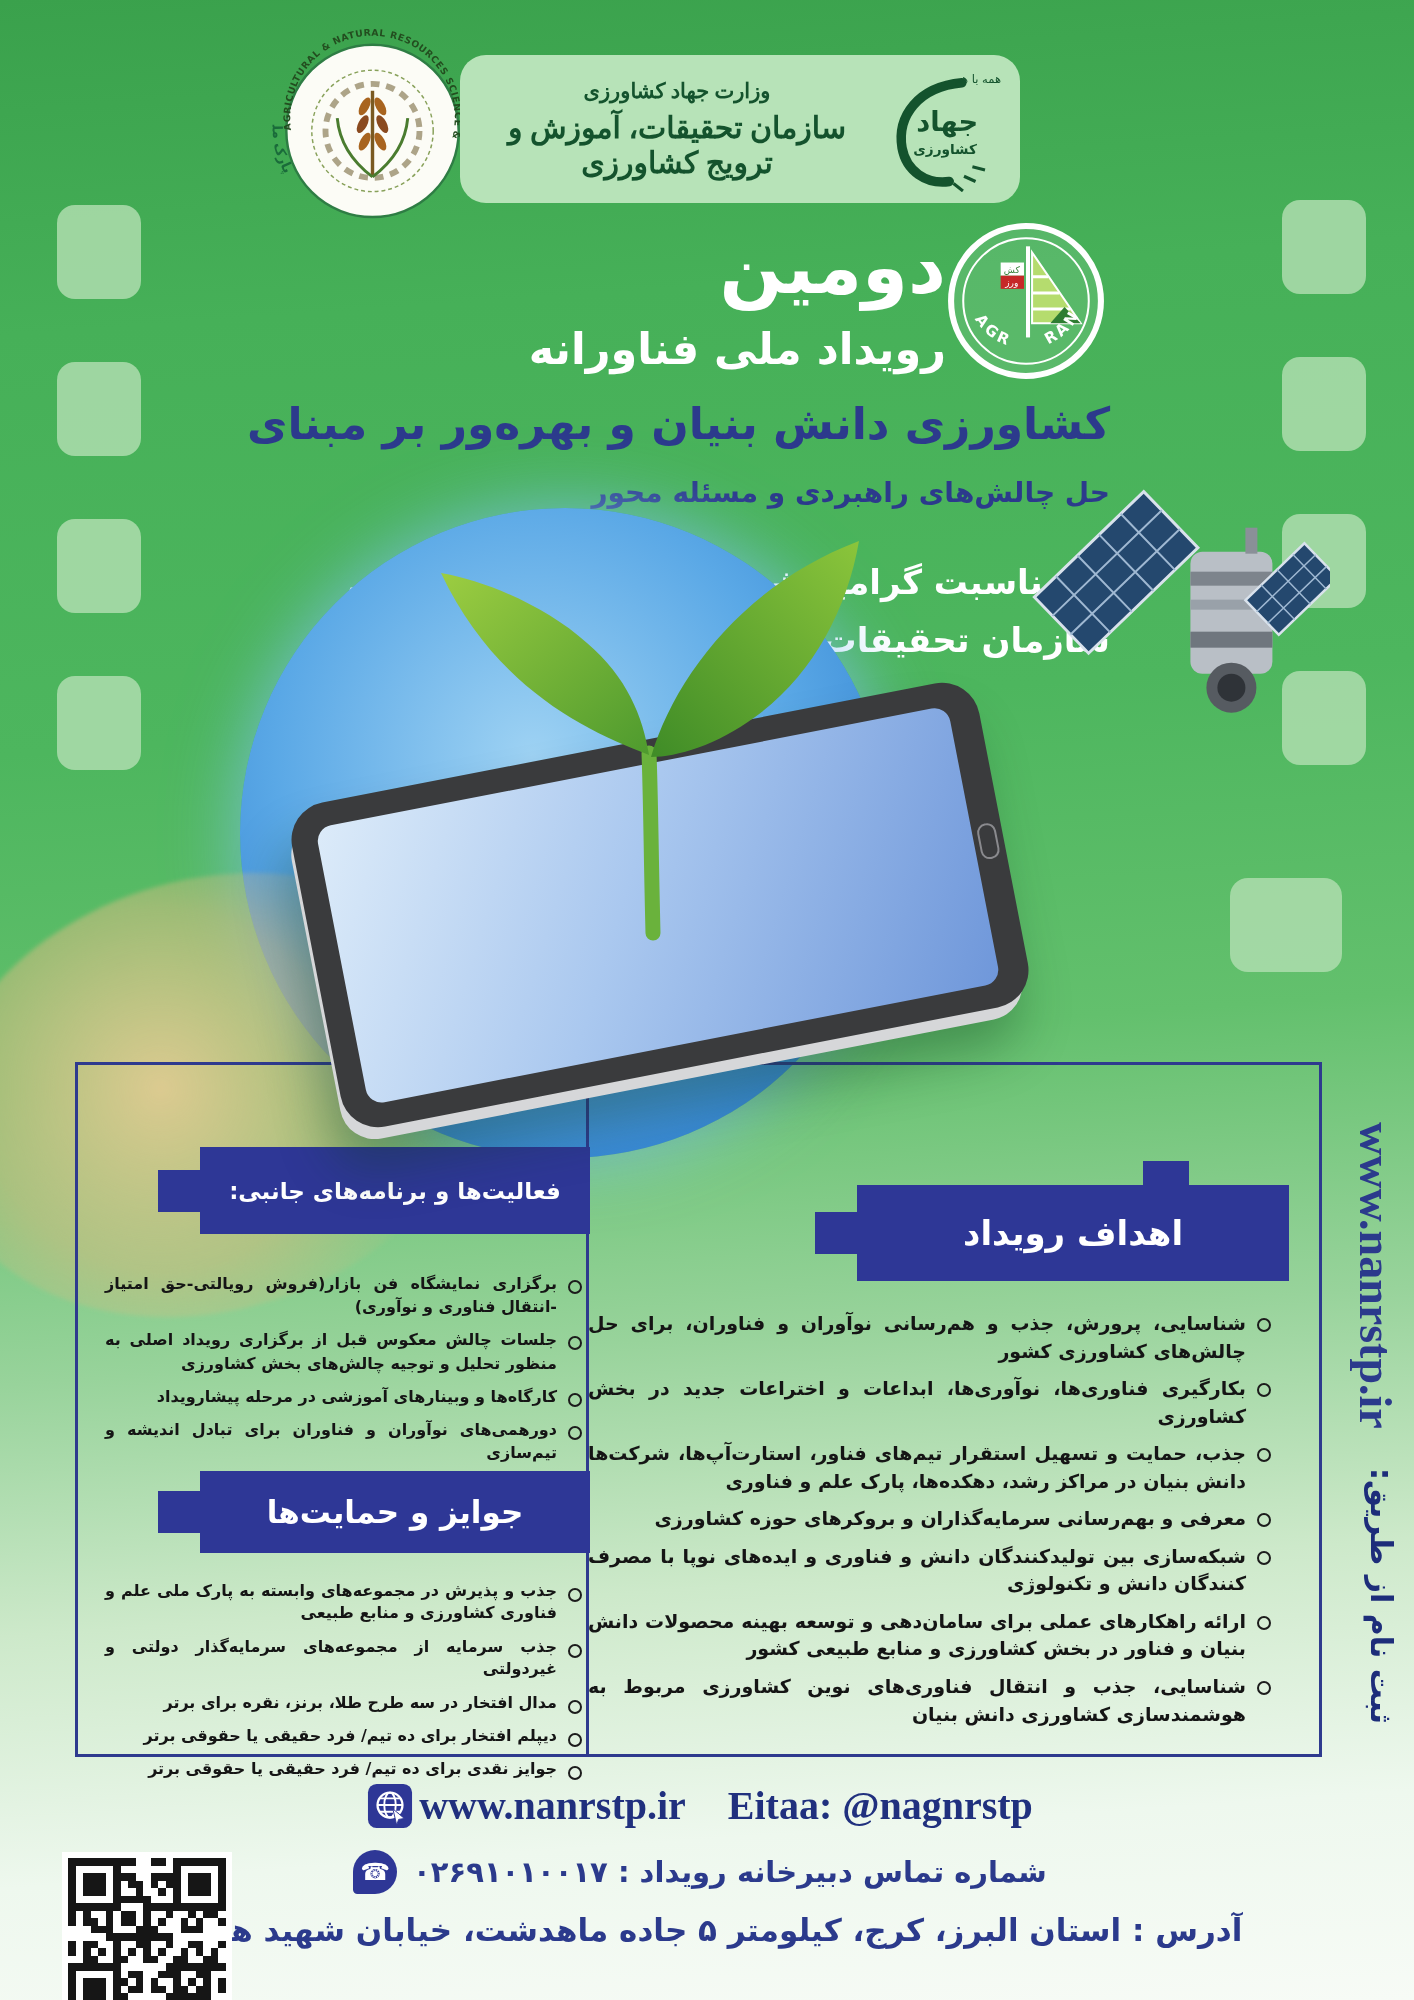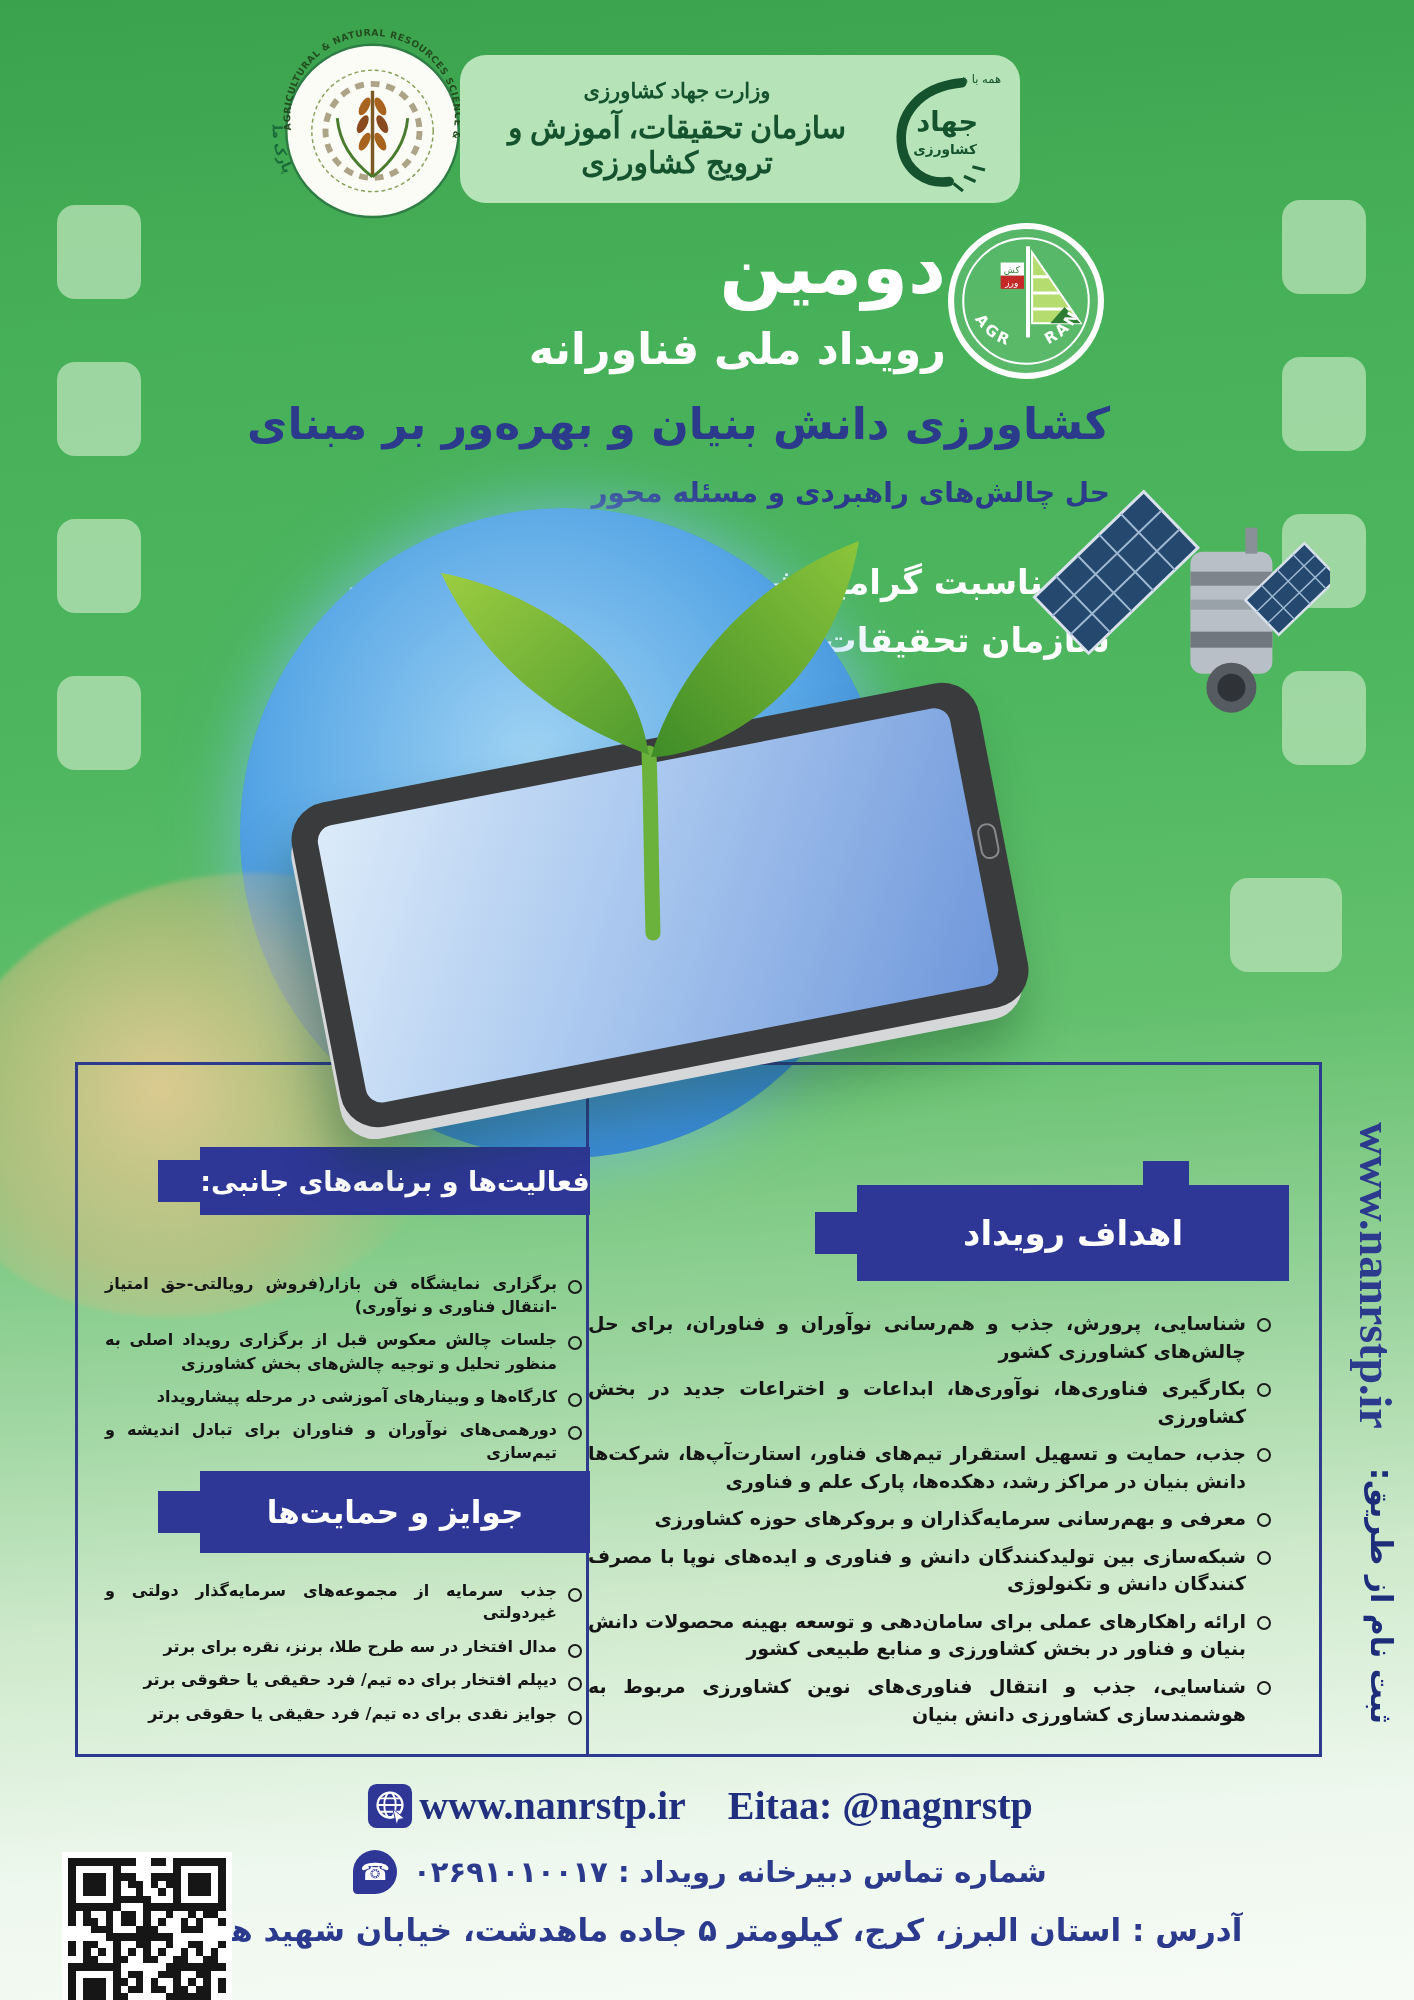--- a/index.html
+++ b/index.html
@@ -47,21 +47,21 @@
   
   .content-box{position:absolute;left:75px;top:1062px;width:1247px;height:695px;border:3px solid #2e3a8e;
      box-sizing:border-box;}
   .divider{position:absolute;left:508px;top:0;bottom:0;width:3px;background:#2e3a8e;}
   .hdr{position:absolute;background:#2e3796;color:#fff;display:flex;align-items:center;justify-content:center;
      font-weight:bold;direction:rtl;}
   .hdr::before{content:"";position:absolute;width:42px;height:42px;background:#2e3796;left:-42px;top:50%;
      transform:translateY(-50%);}
   .hdr-goals{right:30px;top:120px;width:432px;height:96px;font-size:34px;}
   .hdr-goals::after{content:"";position:absolute;top:-24px;right:100px;width:46px;height:24px;background:#2e3796;}
-  .hdr-activities{left:122px;top:82px;width:390px;height:68px;font-size:27px;}
+  .hdr-activities{left:122px;top:82px;width:390px;height:87px;font-size:23px;}
   .hdr-prizes{left:122px;top:406px;width:390px;height:82px;font-size:31px;}
   ul.blist{list-style:none;margin:13px;padding:0;direction:rtl;color:#151515;font-weight:bold;}
   ul.blist li{position:relative;padding-right:30px;text-align:justify;}
   ul.blist li::before{content:"";position:absolute;right:5px;top:8px;width:10px;height:10px;border:2px solid #1c1c1c;
      border-radius:50%;}
   .goals-list{position:absolute;right:30px;top:232px;width:688px;}
   .goals-list li{font-size:19px;line-height:1.45;margin-bottom:10px;}
   .act-list{position:absolute;left:14px;top:194px;width:482px;}
   .act-list li{font-size:16px;line-height:1.45;margin-bottom:10px;}
   .prz-list{position:absolute;left:14px;top:502px;width:482px;}
@@ -218,20 +218,21 @@
       <li>جلسات چالش معکوس قبل از برگزاری رویداد اصلی به منظور تحلیل و توجیه چالش‌های بخش کشاورزی</li>
       <li>کارگاه‌ها و وبینارهای آموزشی در مرحله پیشارویداد</li>
       <li>دورهمی‌های نوآوران و فناوران برای تبادل اندیشه و تیم‌سازی</li>
       <li>دست‌نامه رویداد ملی</li>
     </ul>
 
     <div class="hdr hdr-prizes">
       <span>جوایز و حمایت‌ها</span>
     </div>
     <ul class="blist prz-list">
+      <li>جذب و پذیرش در مجموعه‌های وابسته به پارک ملی علم و فناوری کشاورزی و منابع طبیعی</li>
       <li>جذب سرمایه از مجموعه‌های سرمایه‌گذار دولتی و غیردولتی</li>
       <li>مدال افتخار در سه طرح طلا، برنز، نقره برای برتر</li>
       <li>دیپلم افتخار برای ده تیم/ فرد حقیقی یا حقوقی برتر</li>
       <li>جوایز نقدی برای ده تیم/ فرد حقیقی یا حقوقی برتر</li>
     </ul>
   </div>
 
   <div class="tablet">
     <div class="screen"></div>
     <div class="home"></div>

